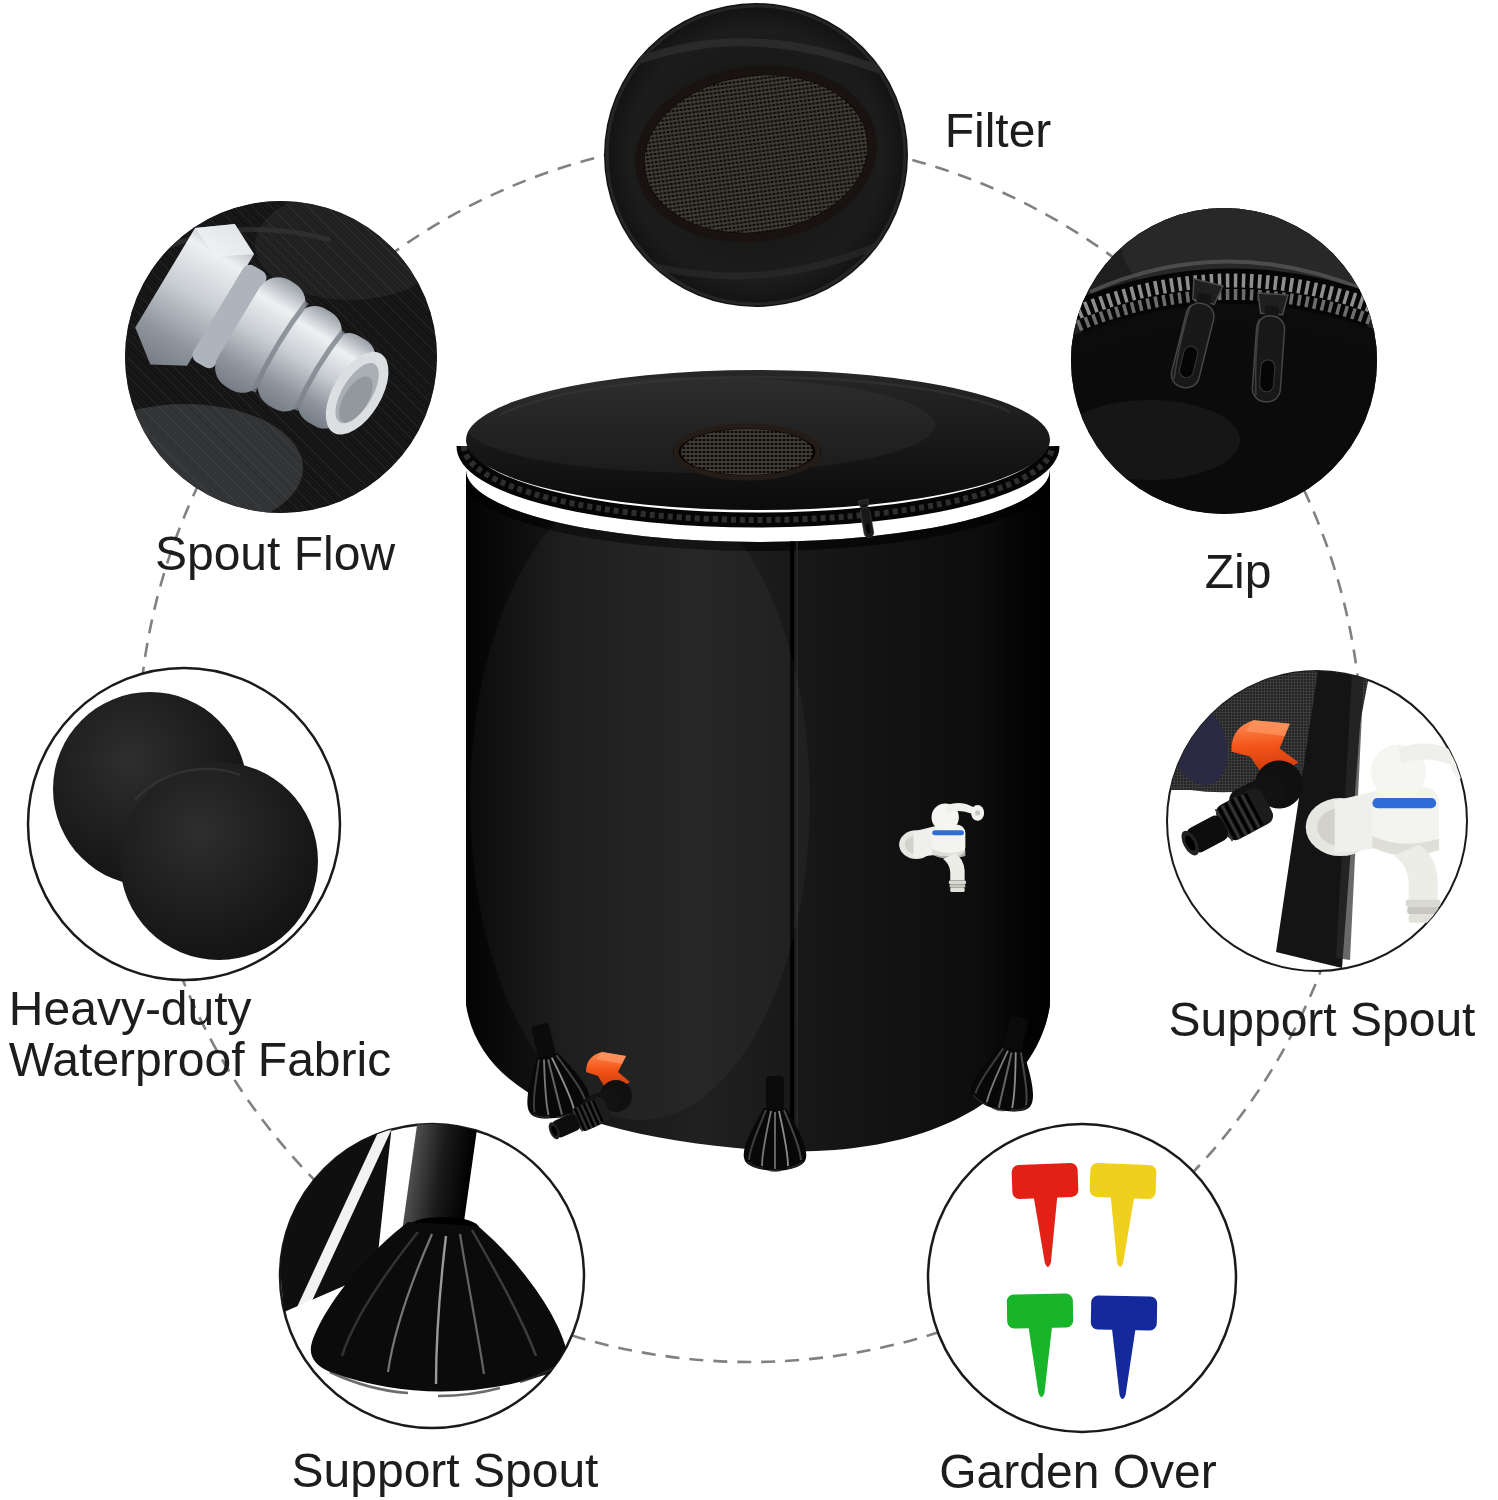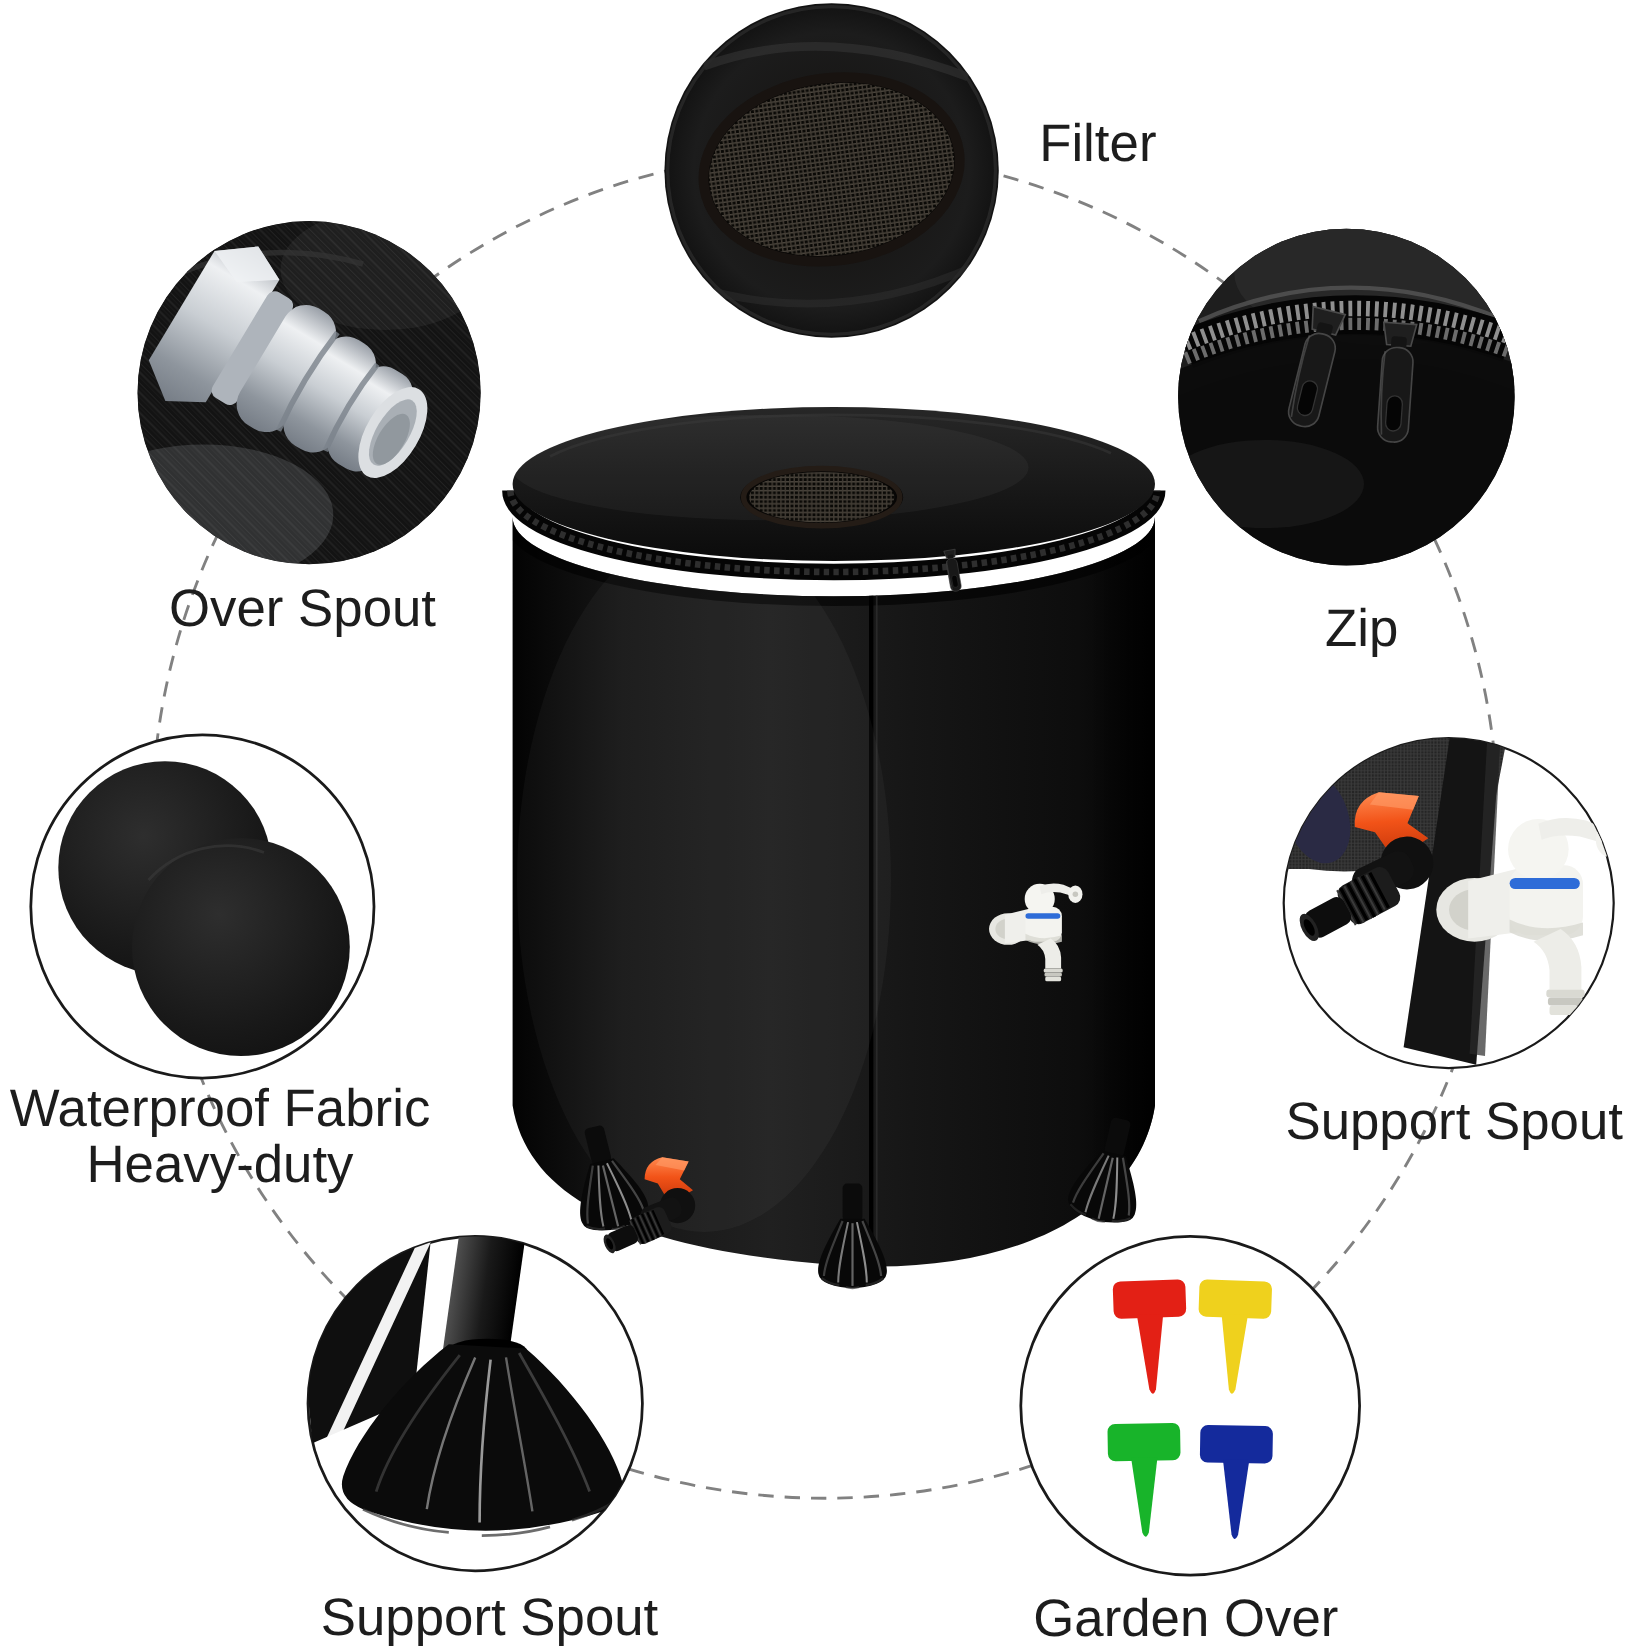--- a/index.html
+++ b/index.html
@@ -1,20 +1,20 @@
 <!DOCTYPE html>
 <html><head>
 <meta charset="utf-8">
 <style>
   html,body{margin:0;padding:0;background:#fff;}
   .canvas{position:relative;width:1498px;height:1500px;background:#fff;overflow:hidden;
           font-family:"Liberation Sans", sans-serif;}
   .scene{position:absolute;left:0;top:0;width:1498px;height:1500px;}
   .lbl{position:absolute;transform:translate(-50%,-50%);font-size:48px;line-height:1.07;
-       font-weight:400;color:#1d1d1d;white-space:nowrap;text-align:center;}
+       font-weight:400;color:#1d1d1d;white-space:nowrap;text-align:left;}
 </style>
 </head>
 <body>
 
 <div class="canvas">
 
 <svg class="scene" viewBox="0 0 1498 1500">
   <defs>
     <linearGradient id="gLid" x1="0" y1="0" x2="0" y2="1">
       <stop offset="0" stop-color="#272727"></stop>
@@ -288,23 +288,23 @@
     <g clip-path="url(#cGarden)">
       <use href="#tlabel" transform="translate(1045,1181) rotate(-2)" fill="#e32015"></use>
       <use href="#tlabel" transform="translate(1123,1181) rotate(2)" fill="#efd11d"></use>
       <use href="#tlabel" transform="translate(1040,1311) rotate(-1)" fill="#18b42a"></use>
       <use href="#tlabel" transform="translate(1124,1313) rotate(1)" fill="#142a9c"></use>
     </g>
   </g>
 </svg>
 
 <div class="lbl" style="left:998px;top:131px">Filter</div>
-<div class="lbl" style="left:275px;top:554px">Over Spout</div>
+<div class="lbl" style="left:275px;top:554px">Spout Flow</div>
 <div class="lbl" style="left:1238px;top:572px">Zip</div>
 <div class="lbl" style="left:200px;top:1034px">
+  <div>Heavy-duty</div>
   <div>Waterproof Fabric</div>
-  <div>Heavy-duty</div>
 </div>
 <div class="lbl" style="left:1322px;top:1020px">Support Spout</div>
 <div class="lbl" style="left:445px;top:1471px">Support Spout</div>
 <div class="lbl" style="left:1078px;top:1472px">Garden Over</div>
 
 </div>
 
 </body></html>

